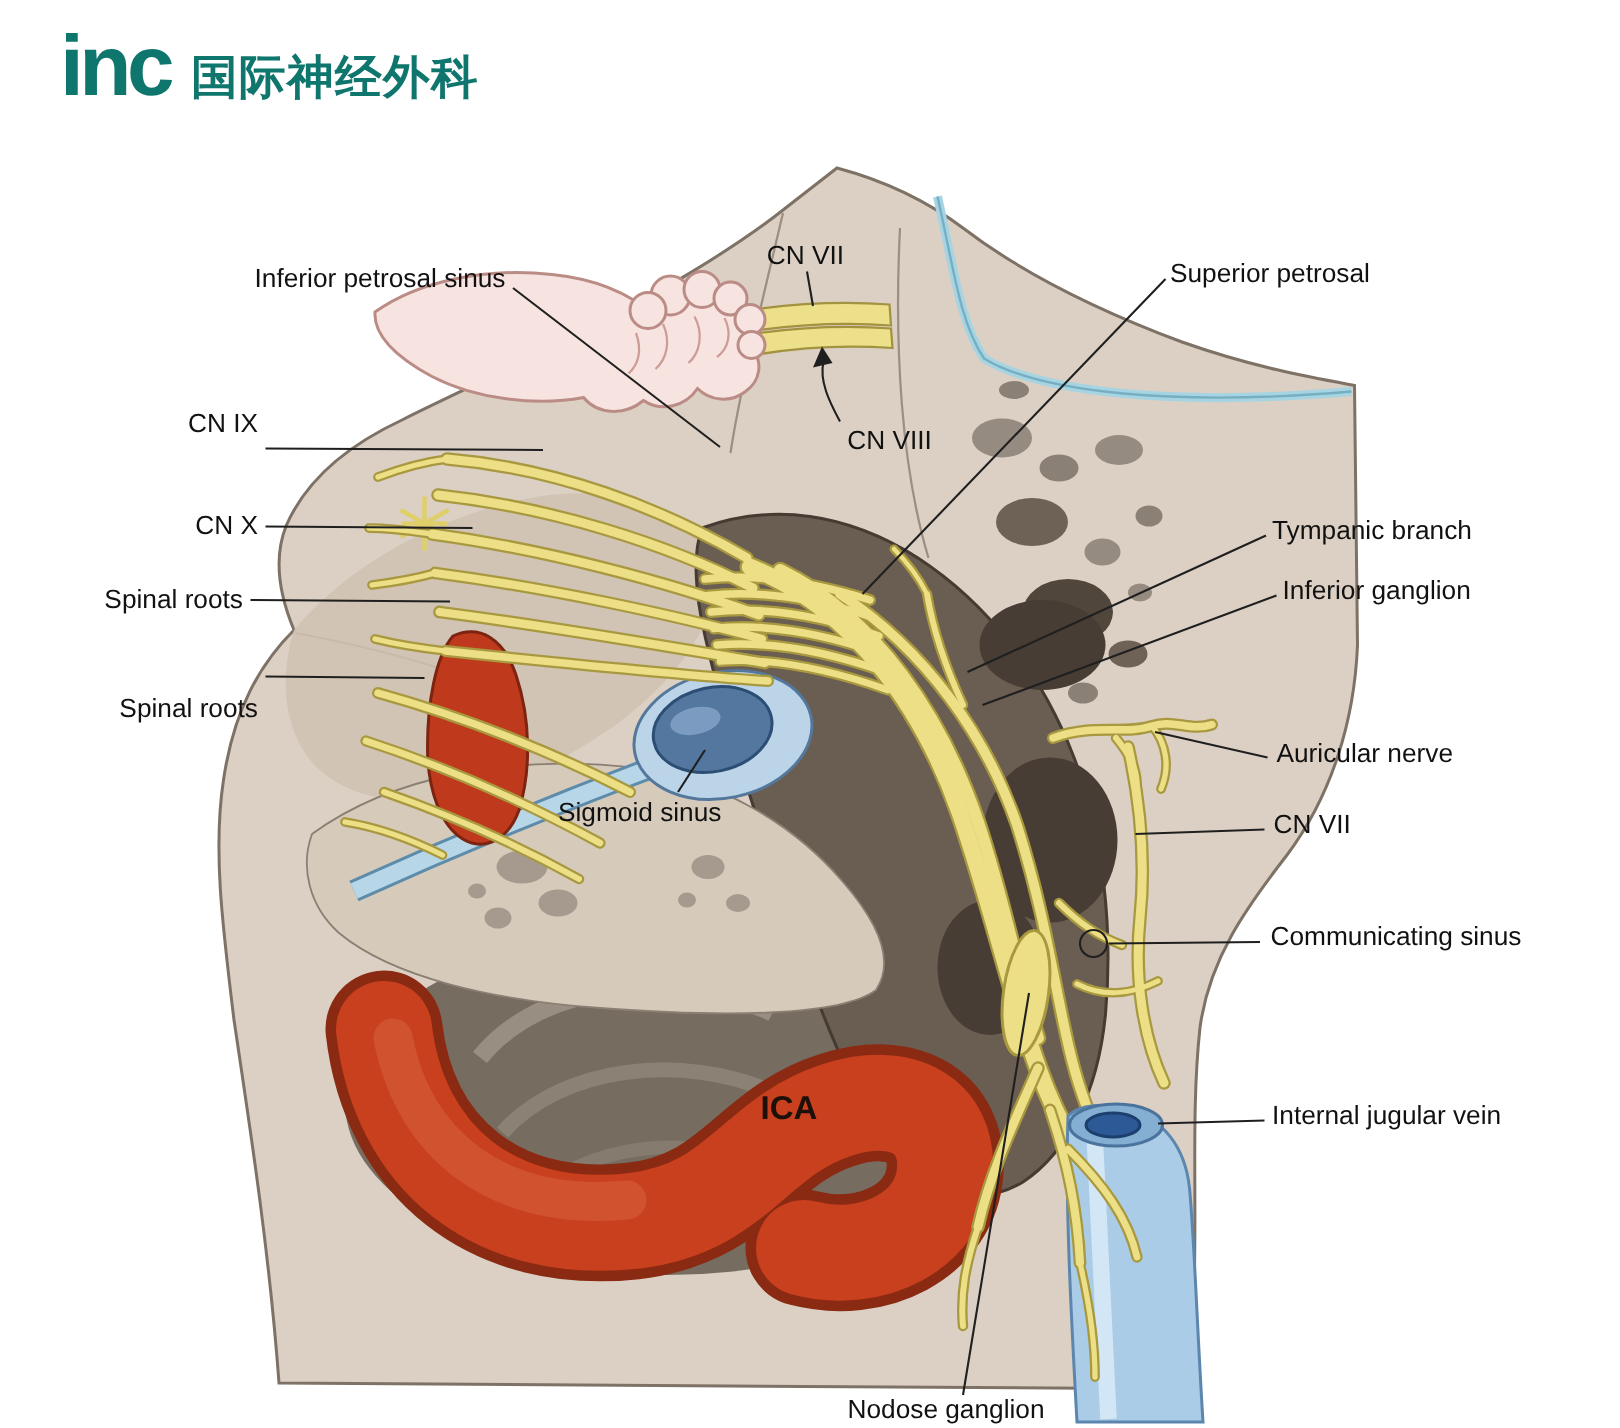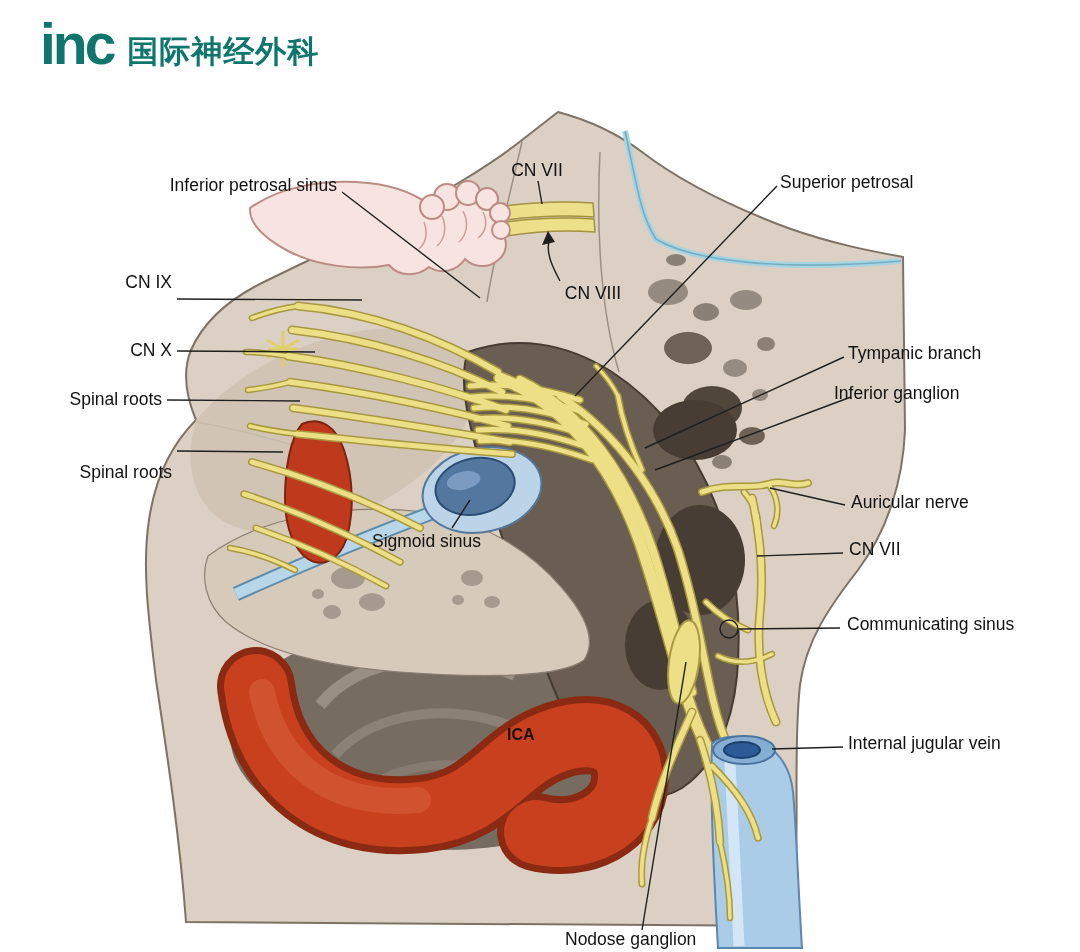--- a/index.html
+++ b/index.html
@@ -4,21 +4,21 @@
 <style>
   html,body{margin:0;padding:0;background:#ffffff;}
   .canvas{position:relative;width:1080px;height:952px;background:#ffffff;
           font-family:"Liberation Sans",sans-serif;overflow:hidden;}
   svg.art{position:absolute;left:0;top:0;}
   .logo{position:absolute;left:40px;top:16px;display:flex;align-items:flex-end;color:#0f766e;}
   .logo .brand{font-size:57px;font-weight:800;letter-spacing:-3px;line-height:1;}
   .logo .cjk{font-size:31px;font-weight:700;margin-left:14px;margin-top:8px;letter-spacing:1px;}
   .lbl{position:absolute;font-size:17.5px;color:#111111;white-space:nowrap;line-height:1.15;}
   .lbl.c{transform:translateX(-50%);}
-  .lbl.big{font-size:16px;font-weight:700;color:#1c1008;}
+  .lbl.big{font-size:22px;font-weight:700;color:#1c1008;}
 </style>
 </head>
 <body>
 
 <div class="canvas">
 
 <svg class="art" width="1080" height="952" viewBox="0 0 1080 952" aria-hidden="true">
 
   <path d="M558,112C588,120 618,134 642,152C676,178 724,204 788,228C836,245 876,252 903,257L905,430C903,480 888,530 858,570C830,606 806,640 800,685C794,740 798,800 796,860L793,926L186,922C180,840 168,760 156,680C148,615 142,565 149,520C156,472 174,442 196,420C186,396 182,372 191,350C206,316 238,294 268,280C304,262 344,244 384,224C436,198 492,164 522,140Z" fill="#dbd0c3" stroke="#7d7265" stroke-width="2"></path>
 
@@ -242,21 +242,21 @@
 
 <div class="lbl" style="right:743px;top:175px">Inferior petrosal sinus</div>
 <div class="lbl c" style="left:537px;top:160px">CN VII</div>
 <div class="lbl c" style="left:593px;top:283px">CN VIII</div>
 <div class="lbl" style="left:780px;top:172px">Superior petrosal</div>
 <div class="lbl" style="right:908px;top:272px">CN IX</div>
 <div class="lbl" style="right:908px;top:340px">CN X</div>
 <div class="lbl" style="right:918px;top:389px">Spinal roots</div>
 <div class="lbl" style="right:908px;top:462px">Spinal roots</div>
 <div class="lbl" style="left:848px;top:343px">Tympanic branch</div>
-<div class="lbl" style="left:834px;top:383px">Inferior ganglion</div>
+<div class="lbl" style="left:855px;top:383px">Inferior ganglion</div>
 <div class="lbl" style="left:851px;top:492px">Auricular nerve</div>
 <div class="lbl" style="left:849px;top:539px">CN VII</div>
 <div class="lbl" style="left:847px;top:614px">Communicating sinus</div>
 <div class="lbl" style="left:848px;top:733px">Internal jugular vein</div>
 <div class="lbl" style="left:372px;top:531px">Sigmoid sinus</div>
 <div class="lbl big" style="left:507px;top:726px">ICA</div>
 <div class="lbl" style="left:565px;top:929px">Nodose ganglion</div>
 
 </div>
 

